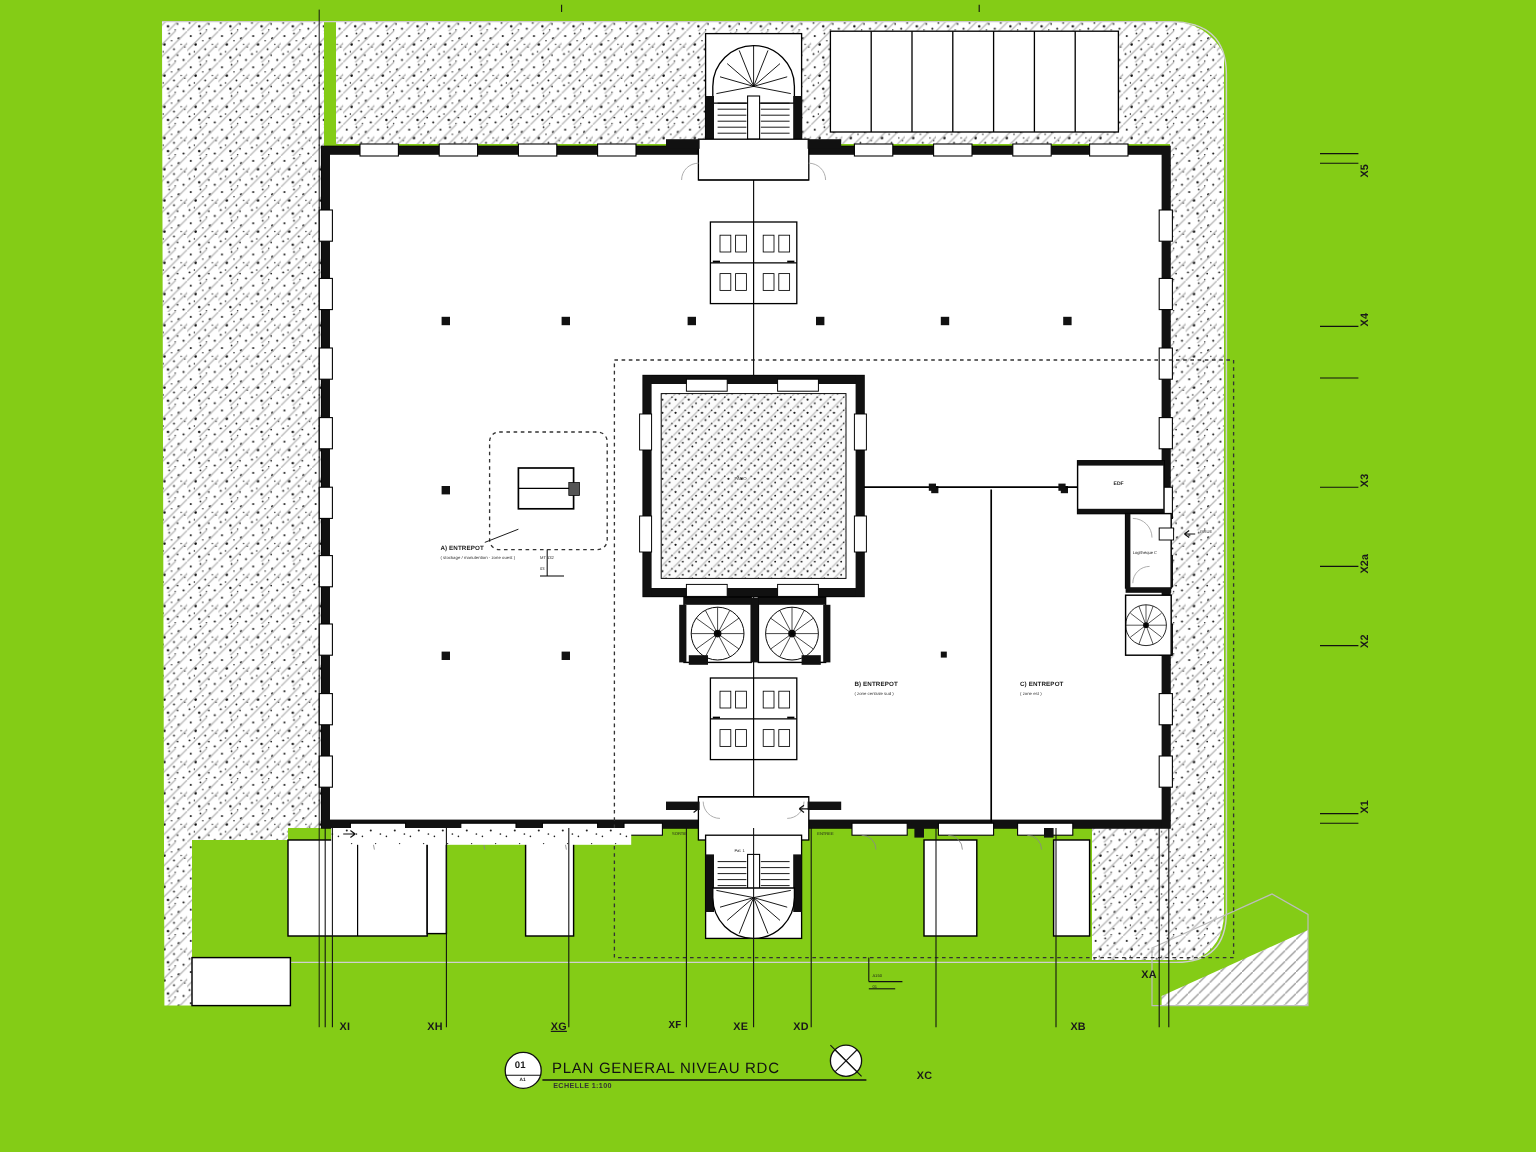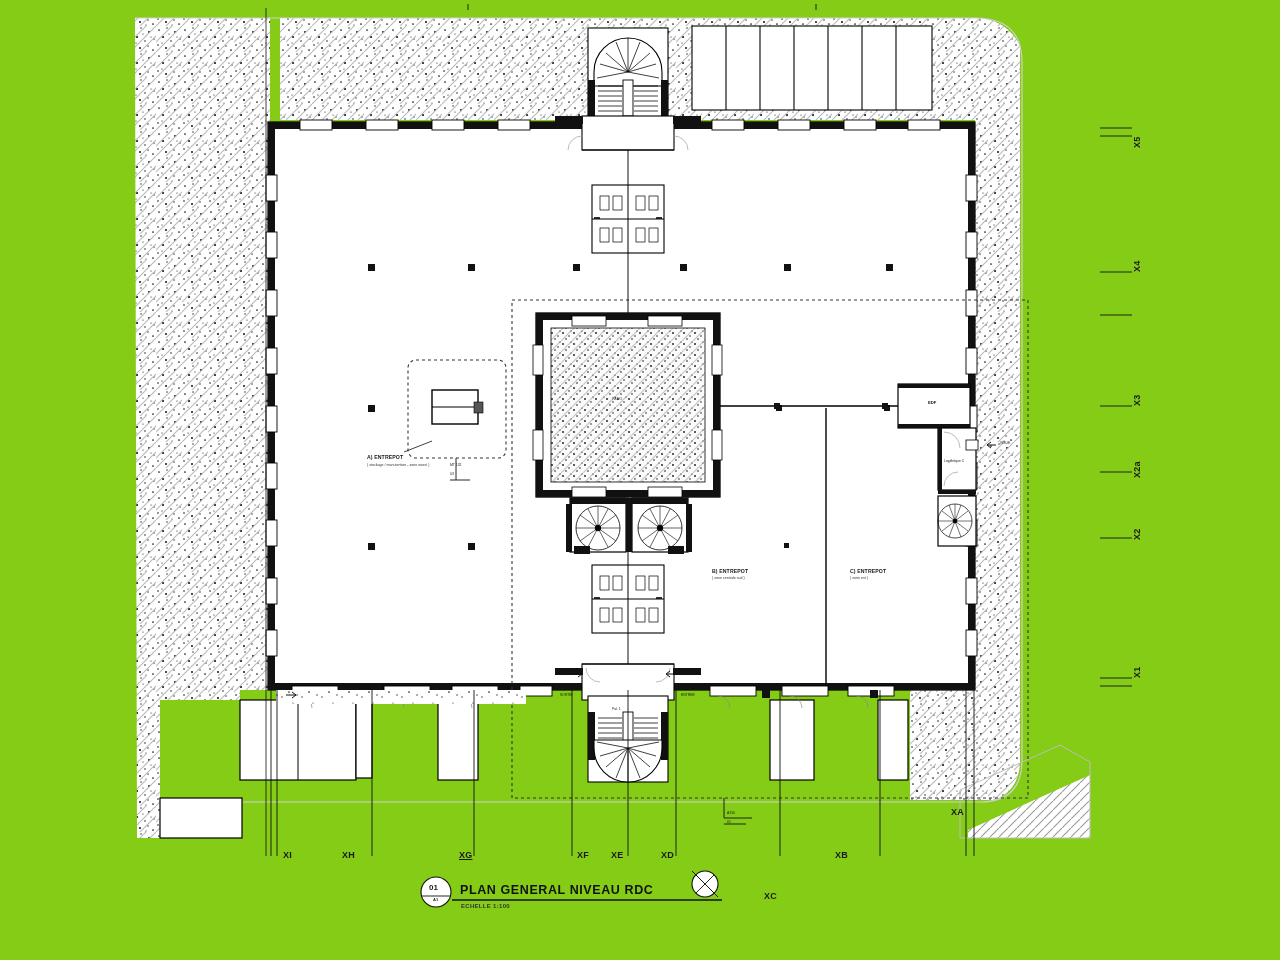--- a/index.html
+++ b/index.html
@@ -56,21 +56,21 @@
   .tiny-lbl {
     font-size: 4.2px;
     font-weight: 600;
   }
   .tinier-lbl {
     font-size: 3.4px;
     font-weight: 500;
   }
   .title-main {
     font-size: 12.5px;
-    font-weight: 700;
+    font-weight: 400;
     letter-spacing: 0.6px;
     color: #111;
   }
   .title-sub {
     font-size: 6px;
     font-weight: 600;
     letter-spacing: 0.3px;
     color: #333;
   }
   .tag-num {
@@ -572,27 +572,27 @@
       <line x1="452" y1="900" x2="722" y2="900" stroke="#111" stroke-width="1.4"></line>
 
       <circle cx="705" cy="884" r="13" fill="#ffffff" stroke="#111" stroke-width="1.1"></circle>
       <line x1="696" y1="875" x2="714" y2="893" stroke="#111" stroke-width="0.9"></line>
       <line x1="714" y1="875" x2="696" y2="893" stroke="#111" stroke-width="0.9"></line>
       <line x1="692" y1="871" x2="718" y2="897" stroke="#111" stroke-width="0.9"></line>
     </g>
   </svg>
 
   <div class="lbl grid-lbl-b" style="left:283px; top:851px;">XI</div>
-  <div class="lbl grid-lbl-b" style="left:342px; top:851px;">XH</div>
+  <div class="lbl grid-lbl-b" style="left:356px; top:851px;">XH</div>
   <div class="lbl grid-lbl-b" style="left:459px; top:851px;text-decoration:underline;">XG</div>
-  <div class="lbl grid-lbl-b" style="left:577px; top:851px;">XF</div>
+  <div class="lbl grid-lbl-b" style="left:557px; top:851px;font-family:Liberation Mono, monospace;">XF</div>
   <div class="lbl grid-lbl-b" style="left:611px; top:851px;">XE</div>
   <div class="lbl grid-lbl-b" style="left:661px; top:851px;">XD</div>
   <div class="lbl grid-lbl-b" style="left:764px; top:892px;">XC</div>
-  <div class="lbl grid-lbl-b" style="left:835px; top:851px;">XB</div>
+  <div class="lbl grid-lbl-b" style="left:892px; top:851px;">XB</div>
   <div class="lbl grid-lbl-b" style="left:951px; top:808px;">XA</div>
 
   <div class="lbl grid-lbl-r" style="left:1133px; top:148px;">X5</div>
   <div class="lbl grid-lbl-r" style="left:1133px; top:272px;">X4</div>
   <div class="lbl grid-lbl-r" style="left:1133px; top:406px;">X3</div>
   <div class="lbl grid-lbl-r" style="left:1133px; top:478px;">X2a</div>
   <div class="lbl grid-lbl-r" style="left:1133px; top:540px;">X2</div>
   <div class="lbl grid-lbl-r" style="left:1133px; top:678px;">X1</div>
 
   <div class="lbl room-lbl" style="left:367px; top:455px;">A) ENTREPOT</div>

